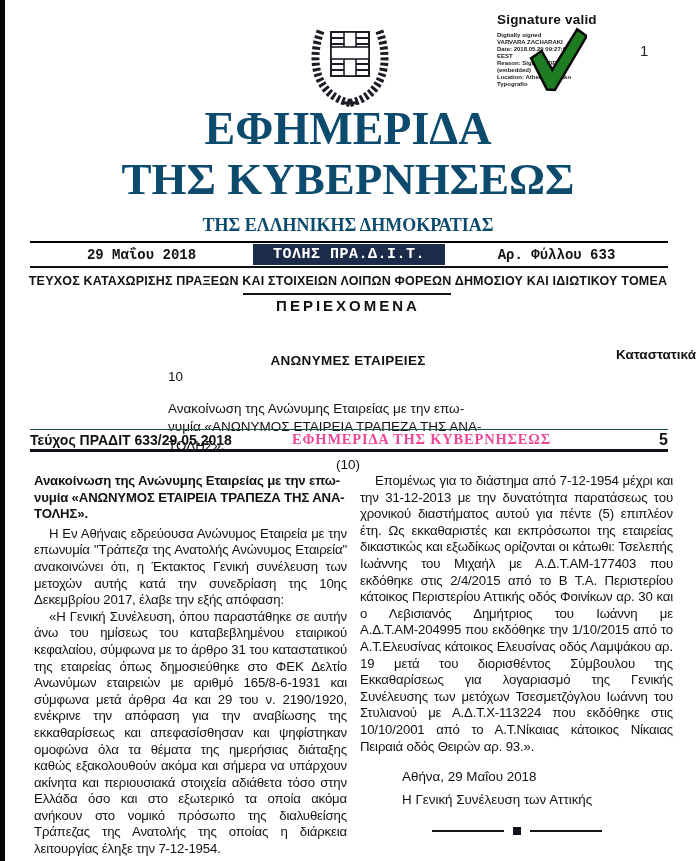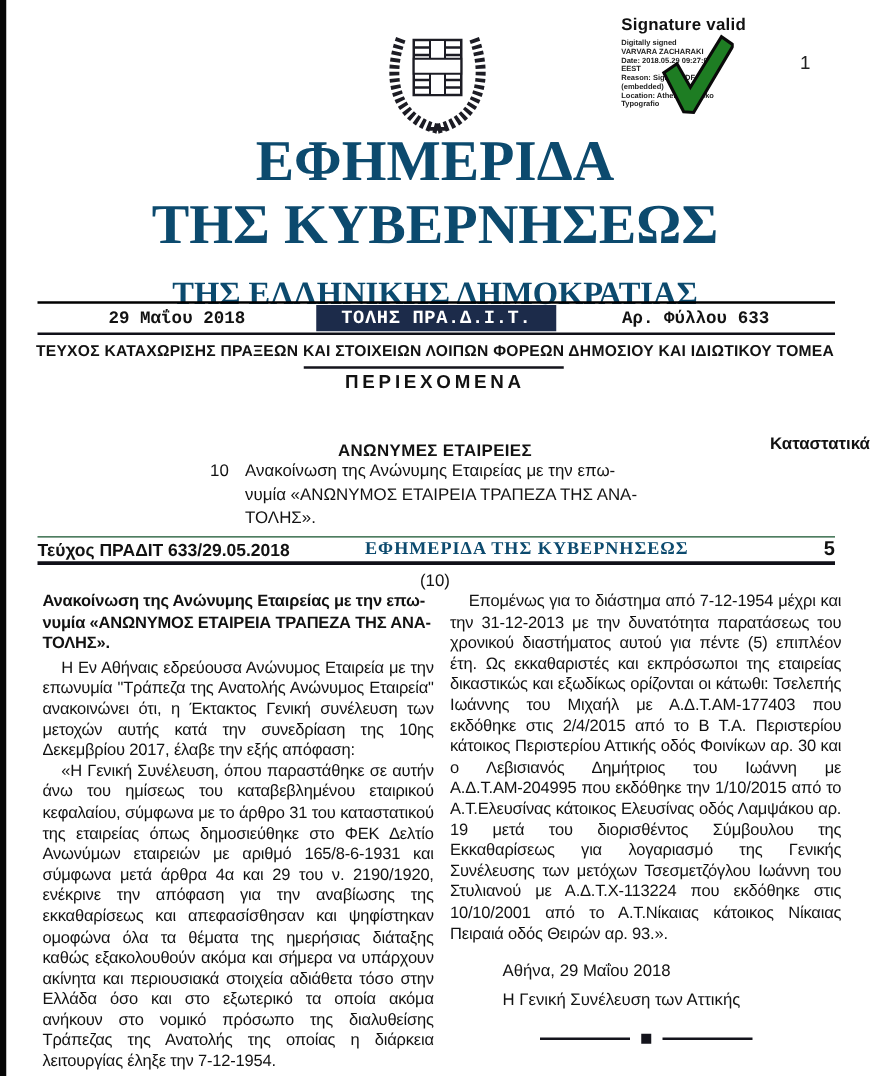--- a/index.html
+++ b/index.html
@@ -16,21 +16,21 @@
   .stamp-title{font-size:13.5px;font-weight:bold;letter-spacing:0.2px;}
   .stamp-lines{margin-top:5px;font-size:6px;line-height:7px;color:#222;font-weight:bold;}
   .stamp-check{position:absolute;left:28px;top:14px;width:62px;height:68px;}
   .corner-num{position:absolute;left:640px;top:42px;font-size:15px;color:#222;}
 
   
   .masthead{position:absolute;left:0;top:104px;width:100%;text-align:center;
             font-family:"Liberation Serif",serif;font-weight:bold;color:#0c4a6e;}
   .mh1{font-size:46px;line-height:50px;letter-spacing:0px;}
   .mh2{font-size:45px;line-height:50px;}
-  .mh3{font-size:26px;line-height:30px;margin-top:16px;}
+  .mh3{font-size:18px;line-height:30px;margin-top:6px;}
 
   
   .issue-bar{position:absolute;left:30px;top:241px;width:638px;height:27px;
              border-top:2px solid #000000;border-bottom:2px solid #101018;
              display:flex;align-items:stretch;box-sizing:border-box;font-family:Liberation Mono, monospace;}
   .issue-cell{flex:1;display:flex;align-items:center;justify-content:center;
               font-size:14px;font-weight:bold;}
   .issue-badge{width:192px;margin:1px 0;display:flex;align-items:center;justify-content:center;
                color:#fff;font-weight:bold;font-size:15px;letter-spacing:0.5px;}
 
@@ -38,31 +38,31 @@
             font-size:12.5px;font-weight:bold;letter-spacing:0.2px;}
   .subtitle-rule{position:absolute;left:243px;top:293px;width:208px;border-bottom:2px solid #14141c;}
 
   
   .toc-head{position:absolute;left:0;top:297px;width:100%;text-align:center;
             font-size:15px;font-weight:bold;letter-spacing:3px;}
   .toc-sec{position:absolute;left:0;top:326px;width:100%;text-align:center;
            font-size:13.5px;font-weight:bold;letter-spacing:0.3px;margin-top:27px;}
   .toc-sub{position:absolute;left:0;top:347px;width:100%;text-align:right;
            font-size:13.5px;font-weight:bold;}
-  .toc-item{position:absolute;left:168px;top:368px;display:flex;gap:13px;}
+  .toc-item{position:absolute;left:168px;top:368px;display:flex;gap:13px;flex-direction:column;}
   .toc-num{font-size:13.5px;line-height:18.5px;}
   .toc-text{font-size:13.5px;line-height:18.5px;white-space:pre-line;width:320px;}
 
   
   .run-head{position:absolute;left:30px;top:429px;width:638px;height:23px;
             border-top:1px solid #14532d;border-bottom:3px solid #101018;
             display:flex;align-items:center;box-sizing:border-box;}
   .run-left{font-size:14px;font-weight:bold;width:205px;}
   .run-center{flex:1;text-align:center;font-family:"Liberation Serif",serif;
-              font-weight:bold;font-size:14.5px;letter-spacing:0.8px;color:#0c4a6e;}
+              font-weight:bold;font-size:14.5px;letter-spacing:0.8px;color:#ec4899;}
   .run-page{width:60px;text-align:right;font-size:16px;font-weight:bold;}
   .art-num{position:absolute;left:0;top:457px;width:100%;text-align:center;font-size:13.5px;}
 
   
   .cols{position:absolute;left:34px;top:473px;width:640px;display:flex;gap:13px;}
   .col{width:313px;}
   .cols p{margin:0;font-size:13.2px;line-height:16.6px;text-align:justify;
           letter-spacing:-0.15px;}
   .art-heading{font-weight:bold;white-space:pre-line;text-align:left !important;}
   .ind{text-indent:15px;}

